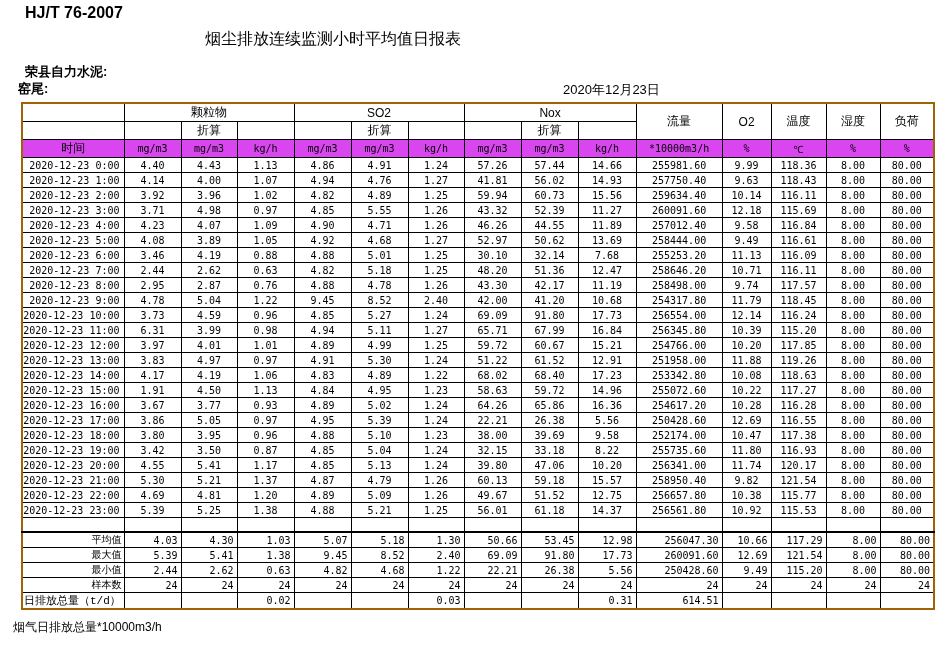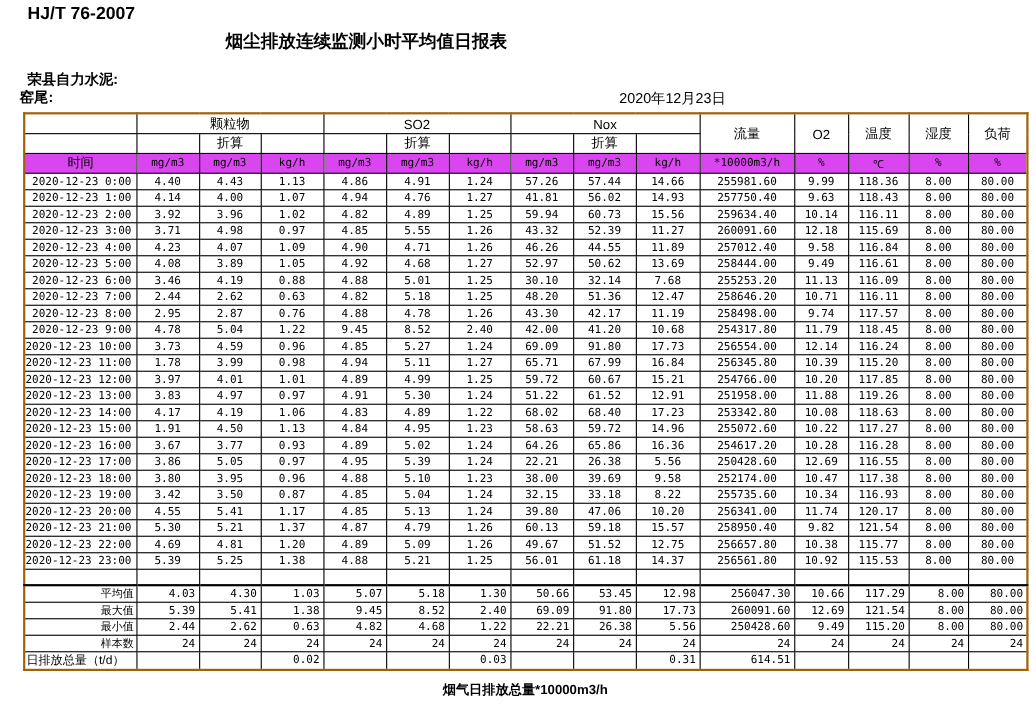--- a/index.html
+++ b/index.html
@@ -1,37 +1,37 @@
 <!DOCTYPE html>
 <html><head>
 <meta charset="utf-8">
 <style>
   html,body{margin:0;padding:0;}
   body{width:942px;height:654px;background:#ffffff;color:#000;
        font-family:"Liberation Sans",sans-serif;overflow:hidden;}
   .std{margin:6px 0 0 25px;font-weight:bold;font-size:16px;line-height:14px;}
-  .title{margin:10px 0 0 205px;font-weight:bold;font-size:16px;line-height:18px;}
+  .title{margin:10px 0 0 205px;font-weight:normal;font-size:16px;line-height:18px;}
   .company{margin:16px 0 0 25px;font-weight:bold;font-size:13px;line-height:15px;}
   .site-row{margin:2px 0 0 18px;font-weight:bold;font-size:13px;line-height:16px;position:relative;height:16px;}
   .date{position:absolute;left:545px;top:1px;font-weight:normal;font-size:13px;}
   table{border-collapse:collapse;margin:5px 0 0 21px;table-layout:fixed;width:912px;border:2px solid #a16207;}
   td{border:1px solid #000;padding:0;font-size:10px;text-align:center;overflow:hidden;
      white-space:nowrap;height:14px;font-family:"DejaVu Sans Mono",monospace;vertical-align:middle;}
   tr.h1 td,tr.h2 td{height:13px;}
   .gh{font-size:12px;font-family:"Liberation Sans",sans-serif;}
   tr.green td{background:#d946ef;height:17px;}
   .th-time{font-size:12px;font-family:"Liberation Sans",sans-serif;background:#ccffcc;}
   td.t{text-align:right;padding-right:4px;}
   td.s{text-align:right;padding-right:3px;}
   td.sl{text-align:right;padding-right:2px;font-family:"Liberation Sans",sans-serif;font-size:10px;}
-  td.sl-left{text-align:left;padding-left:1px;font-family:Liberation Sans, sans-serif;font-size:11px;}
+  td.sl-left{text-align:left;padding-left:1px;font-family:Liberation Mono, monospace;font-size:11px;}
   tr.first-sum td{border-top:2px solid #000;}
   tr.spacer td{height:13px;}
   tr.sumrow td{height:13px;}
-  .footer1{margin:10px 0 0 13px;font-weight:bold;font-size:12px;line-height:14px;text-align:center;}
+  .footer1{margin:10px 0 0 13px;font-weight:normal;font-size:12px;line-height:14px;}
 </style>
 </head>
 <body>
 
 <div class="std">HJ/T  76-2007</div>
 <div class="title">烟尘排放连续监测小时平均值日报表</div>
 <div class="company">荣县自力水泥:</div>
 <div class="site-row">
   <span>窑尾:</span>
   <span class="date">2020年12月23日</span>
@@ -278,21 +278,21 @@
         <td class="d">91.80</td>
         <td class="d">17.73</td>
         <td class="d">256554.00</td>
         <td class="d">12.14</td>
         <td class="d">116.24</td>
         <td class="d">8.00</td>
         <td class="d">80.00</td>
       </tr>
       <tr>
         <td class="t">2020-12-23 11:00</td>
-        <td class="d">1.78</td>
+        <td class="d">6.31</td>
         <td class="d">3.99</td>
         <td class="d">0.98</td>
         <td class="d">4.94</td>
         <td class="d">5.11</td>
         <td class="d">1.27</td>
         <td class="d">65.71</td>
         <td class="d">67.99</td>
         <td class="d">16.84</td>
         <td class="d">256345.80</td>
         <td class="d">10.39</td>
@@ -424,21 +424,21 @@
         <td class="d">3.42</td>
         <td class="d">3.50</td>
         <td class="d">0.87</td>
         <td class="d">4.85</td>
         <td class="d">5.04</td>
         <td class="d">1.24</td>
         <td class="d">32.15</td>
         <td class="d">33.18</td>
         <td class="d">8.22</td>
         <td class="d">255735.60</td>
-        <td class="d">10.34</td>
+        <td class="d">11.80</td>
         <td class="d">116.93</td>
         <td class="d">8.00</td>
         <td class="d">80.00</td>
       </tr>
       <tr>
         <td class="t">2020-12-23 20:00</td>
         <td class="d">4.55</td>
         <td class="d">5.41</td>
         <td class="d">1.17</td>
         <td class="d">4.85</td>

